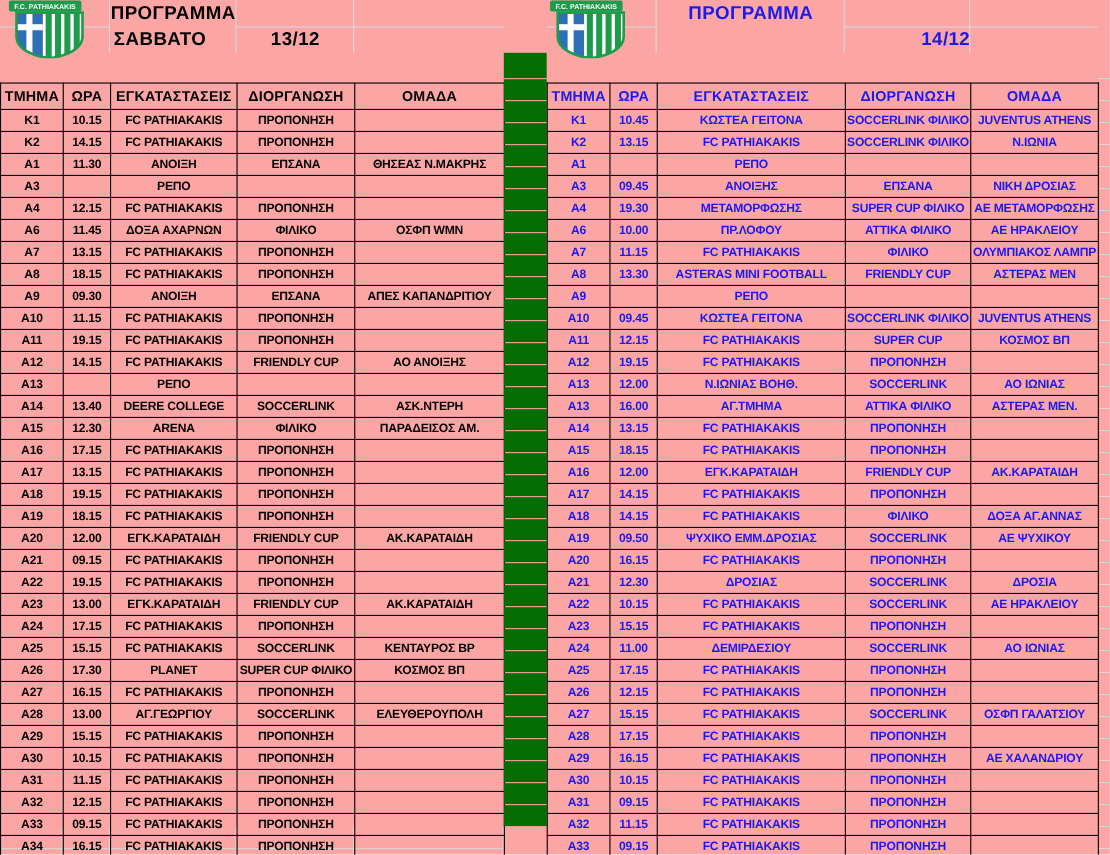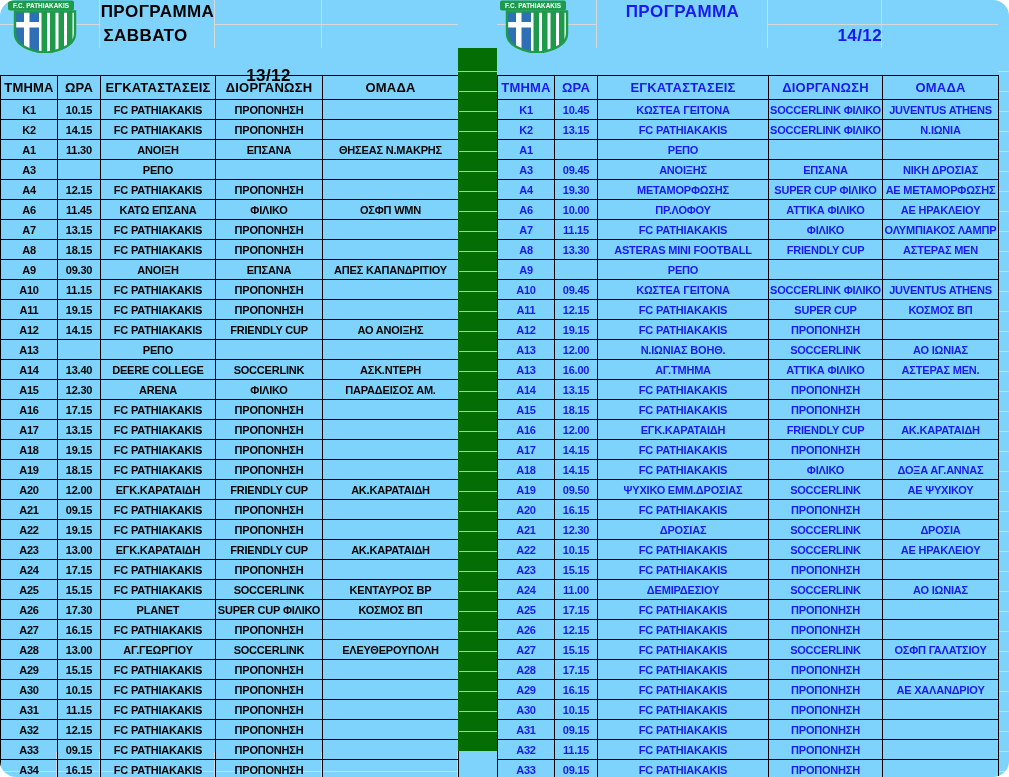--- a/index.html
+++ b/index.html
@@ -6,22 +6,22 @@
     --sat-text:#000000;
     --sun-text:#1a1aee;
     --sep-green:#046e04;
     --logo-green:#1d9b4b;
     --logo-blue:#2f6fb5;
     --grid:#000000;
     --faint:#d8d8d8;
   }
   html,body{margin:0;padding:0;background:#fff;}
   .sheet{
-    position:relative;width:1009px;height:777px;background:#7dd3fc;
-    font-family:"Liberation Sans",sans-serif;overflow:hidden;border-radius:16px;
+    position:relative;width:1009px;height:777px;background:#fca5a5;
+    font-family:"Liberation Sans",sans-serif;overflow:hidden;
   }
   
   table.tbl{
     position:absolute;border-collapse:collapse;table-layout:fixed;margin-top:27px;
   }
   table.tbl th,table.tbl td{
     border:1px solid var(--grid);padding:0;margin:0;
     text-align:center;vertical-align:middle;
     font-weight:bold;white-space:nowrap;overflow:hidden;
   }
@@ -33,21 +33,21 @@
   .sep{position:absolute;left:458px;top:48px;width:39px;}
   .sep-cell{height:19px;margin-bottom:1px;background:var(--sep-green);}
   .sep-cell.hd{height:23px;}
   
   .cellbox{position:absolute;text-align:center;font-weight:bold;white-space:nowrap;}
   .big{font-size:17px;letter-spacing:.4px;line-height:24px;height:24px;}
   .sat-c{color:var(--sat-text);}
   .sun-c{color:var(--sun-text);}
   .ttl-sat-1{left:100px;top:0;width:115px;}
   .ttl-sat-2{left:88px;top:24px;width:115px;}
-  .ttl-sat-d{left:215px;top:24px;width:107px;margin-top:40px;}
+  .ttl-sat-d{left:215px;top:24px;width:107px;}
   .ttl-sun-1{left:597px;top:0;width:171px;}
   .ttl-sun-2{left:597px;top:24px;width:171px;}
   .ttl-sun-d{left:768px;top:24px;width:114px;text-align:right;}
   
   .logo{position:absolute;top:0;width:78px;height:53px;}
   .logo-left{left:7px;}
   .logo-right{left:499px;}
   
   .gl{position:absolute;background:var(--faint);}
   .sliver{
@@ -166,21 +166,21 @@
         <tr>
           <td>A4</td>
           <td>12.15</td>
           <td>FC PATHIAKAKIS</td>
           <td>ΠΡΟΠΟΝΗΣΗ</td>
           <td></td>
         </tr>
         <tr>
           <td>A6</td>
           <td>11.45</td>
-          <td>ΚΑΤΩ ΕΠΣΑΝΑ</td>
+          <td>ΔΟΞΑ ΑΧΑΡΝΩΝ</td>
           <td>ΦΙΛΙΚΟ</td>
           <td>ΟΣΦΠ WMN</td>
         </tr>
         <tr>
           <td>A7</td>
           <td>13.15</td>
           <td>FC PATHIAKAKIS</td>
           <td>ΠΡΟΠΟΝΗΣΗ</td>
           <td></td>
         </tr>

